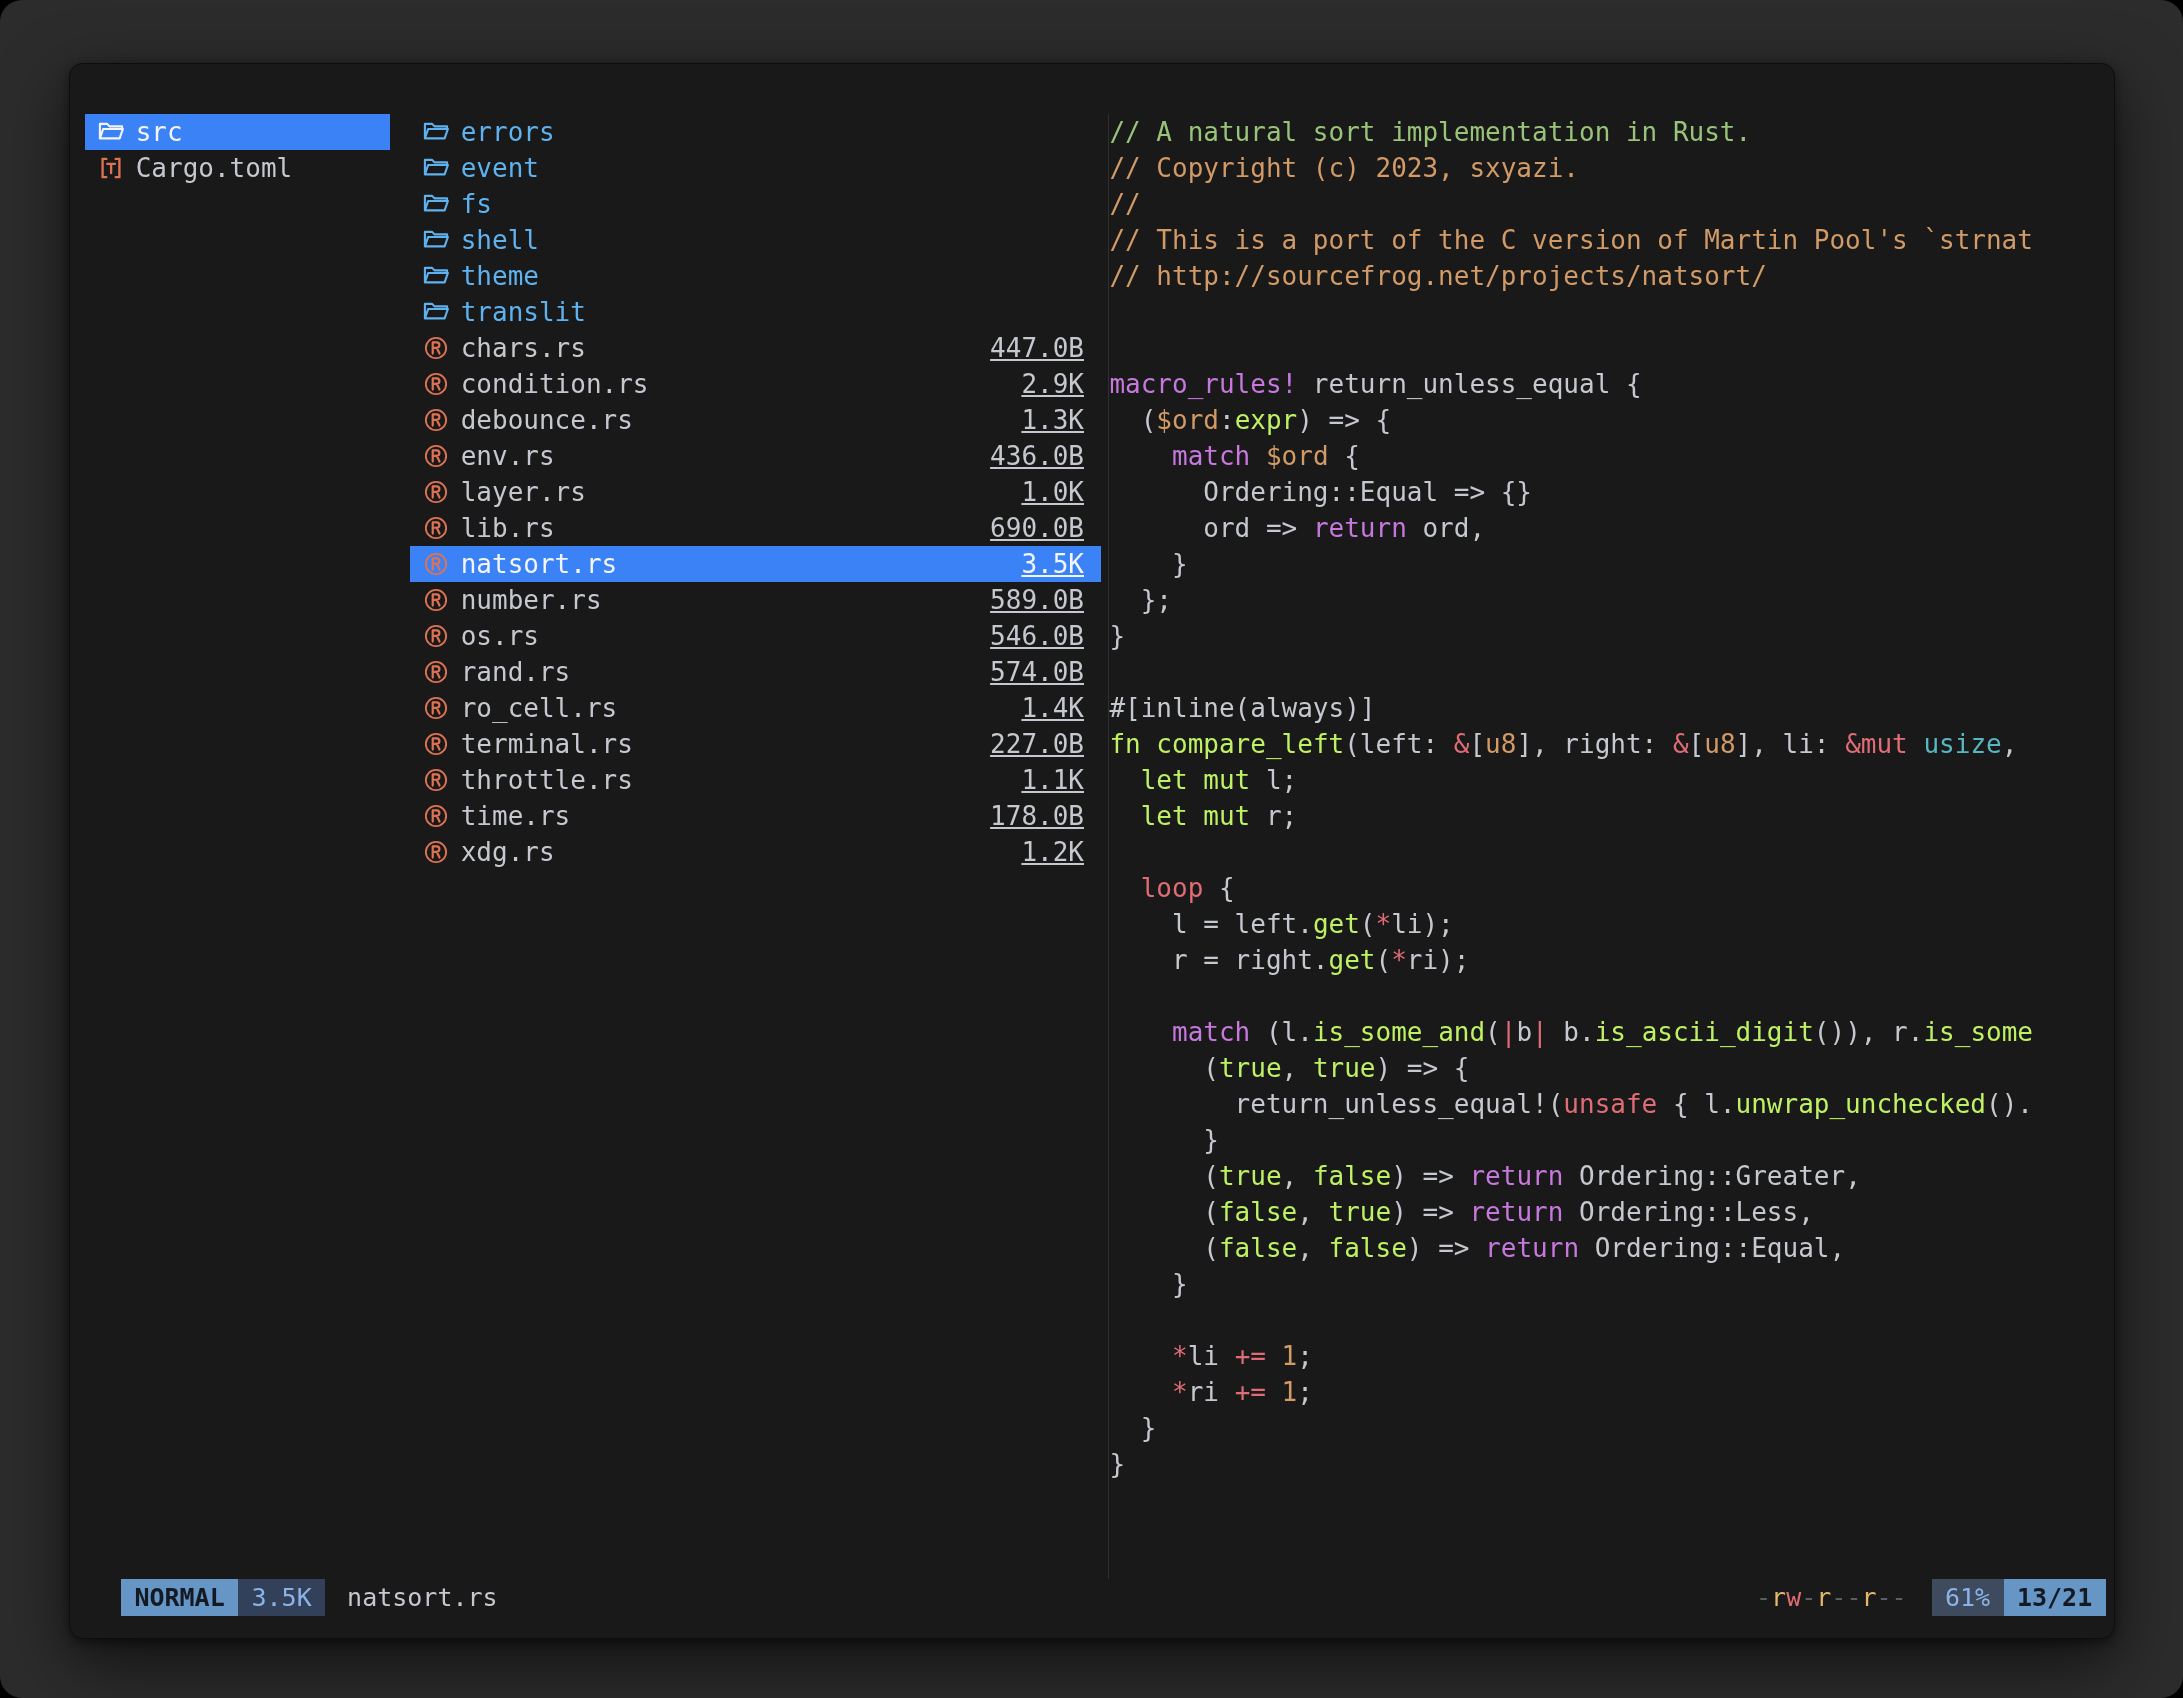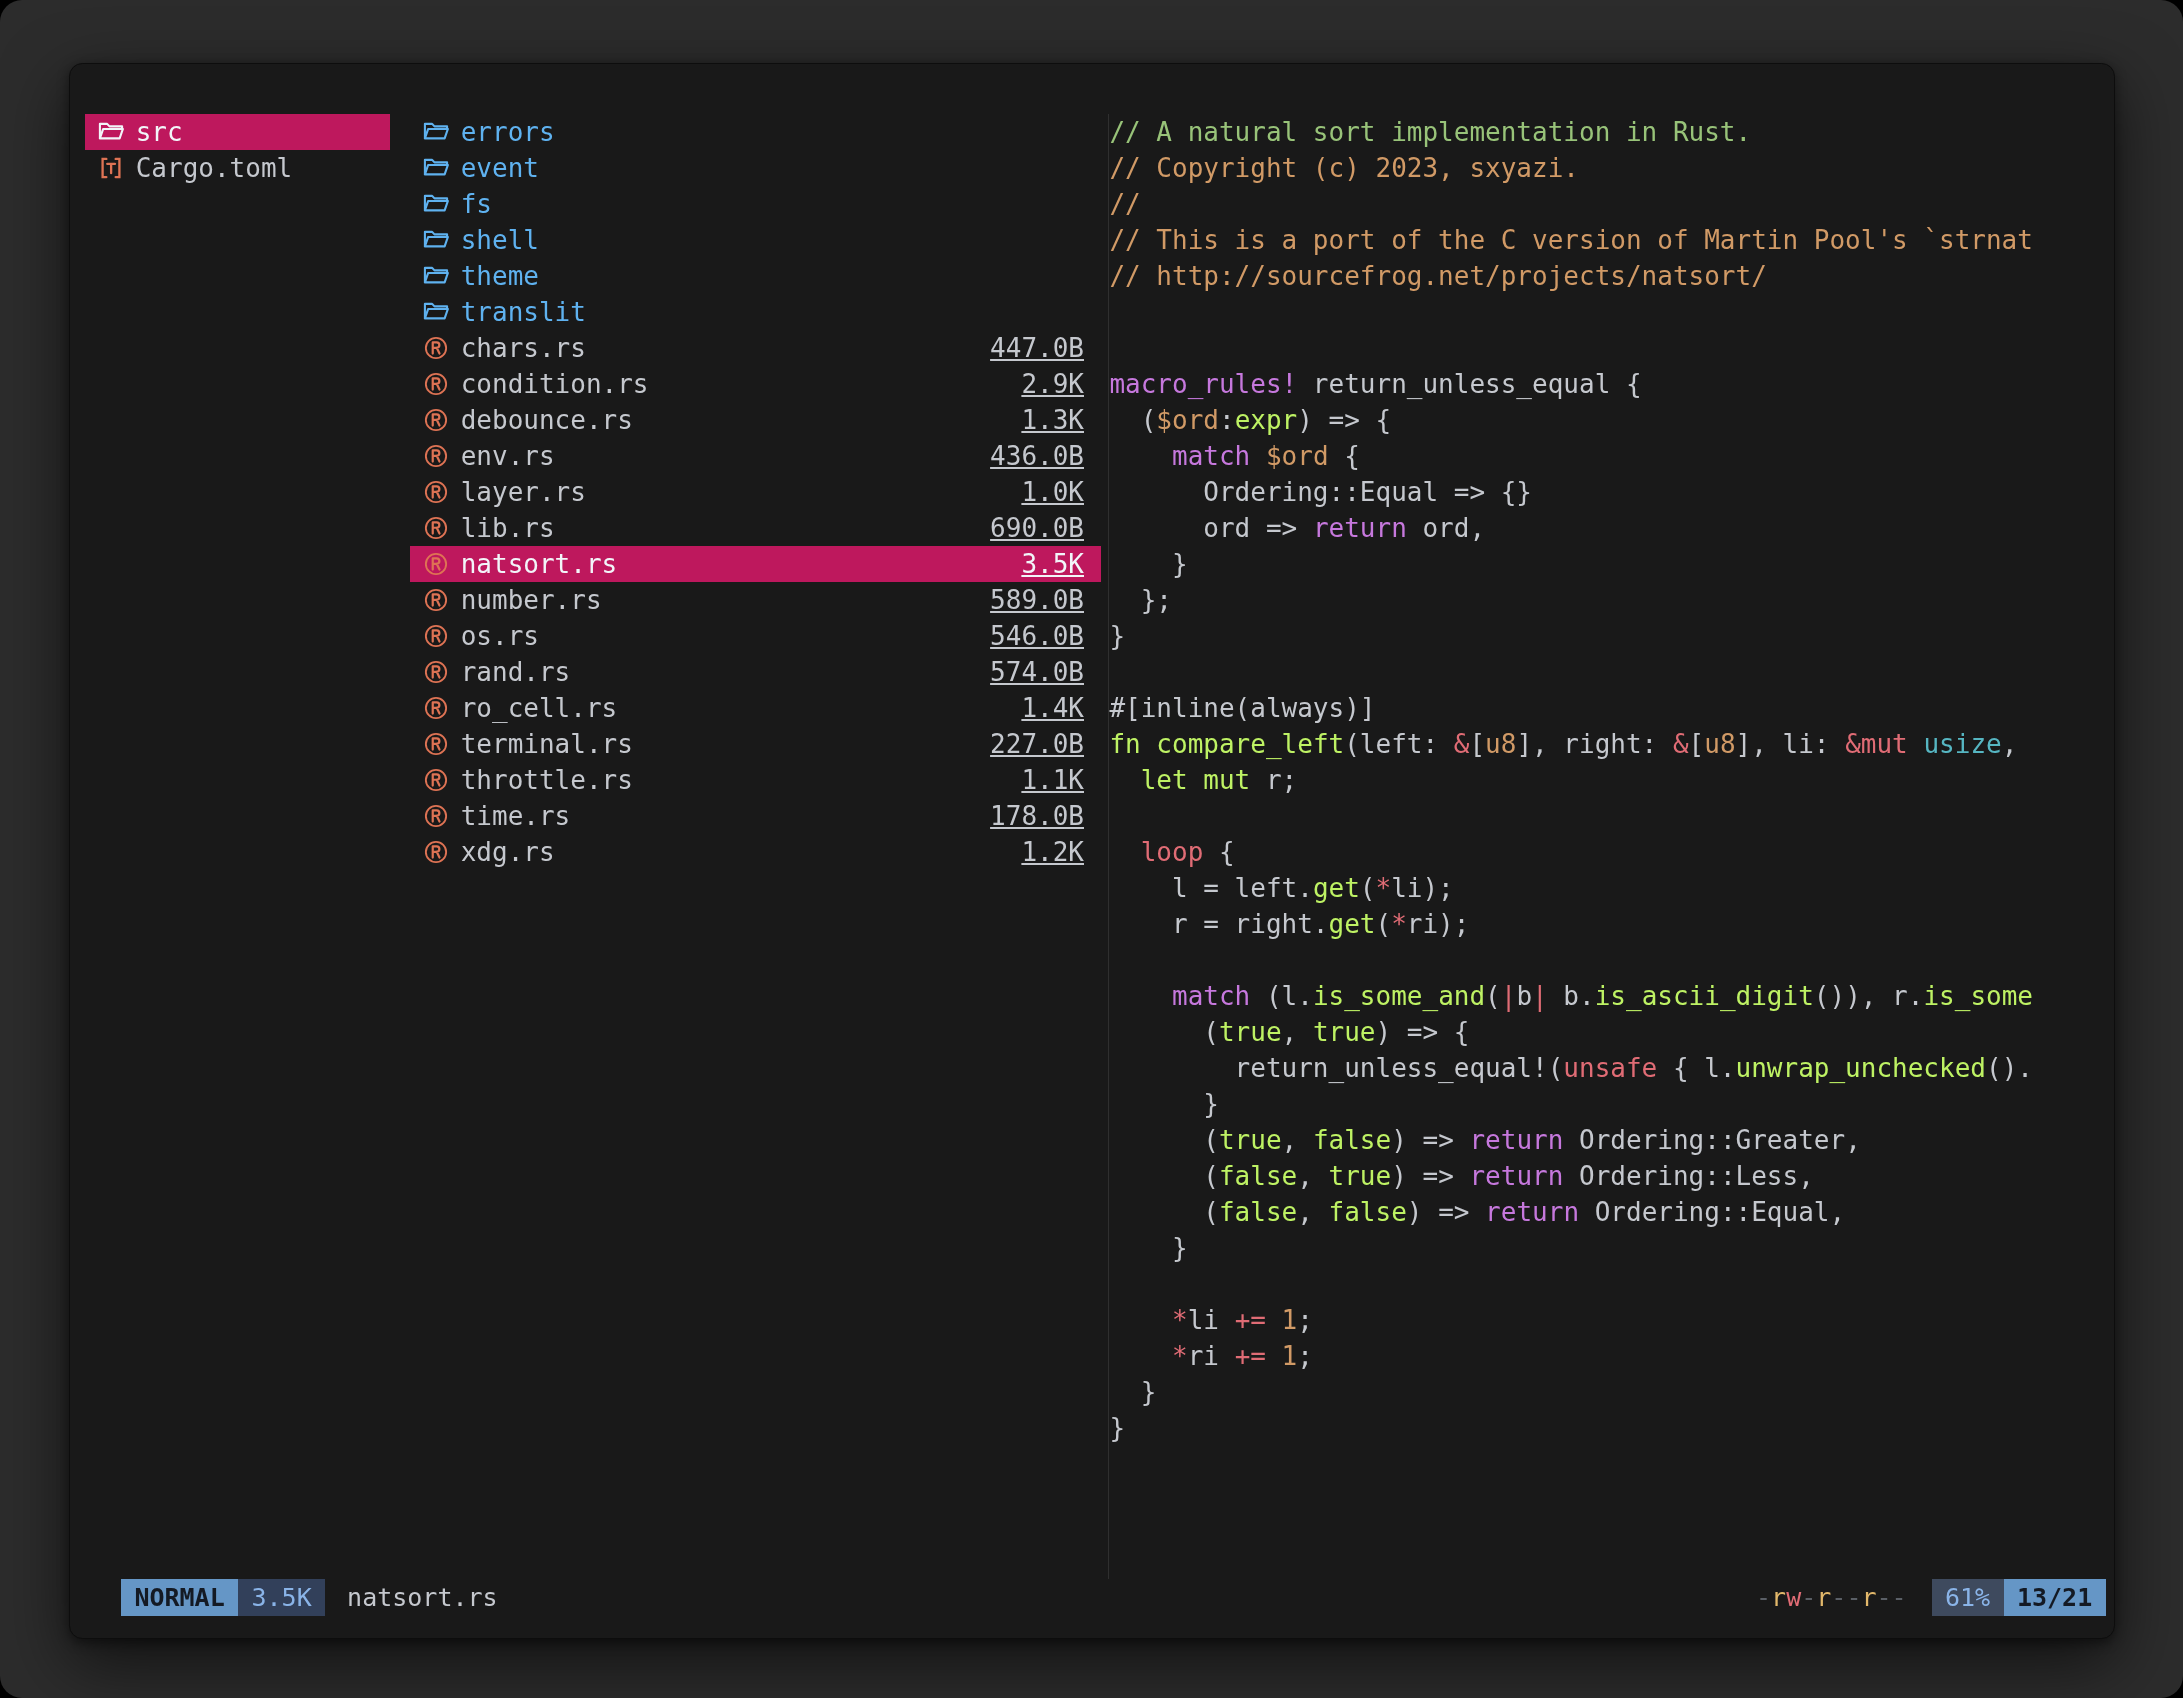--- a/index.html
+++ b/index.html
@@ -15,21 +15,21 @@
   }
   .content { flex:1; display:flex; padding-left:15px; overflow:hidden; }
   .pane-parent { width:305px; margin-right:20px; flex:none; }
   .pane-current { width:691px; flex:none; }
   .vsep { width:1.7px; background:#2f2f2f; margin-left:6.7px; flex:none; }
   .pane-preview { flex:1; overflow:hidden; }
 
   .row { display:flex; align-items:center; height:36px; padding:0 17px 0 11.7px;
          color:#c5c8ce; font-size:26px; white-space:pre; }
   .row.folder { color:#5fb2f0; }
-  .row.selected { background:#be185d; color:#f2f5f9; }
+  .row.selected { background:#3b82f6; color:#f2f5f9; }
   .icon { width:28px; height:28px; margin-right:11px; flex:none; display:inline-flex; }
   .icon svg { width:100%; height:100%; }
   .icon.rust, .icon.toml { color:#de7354; }
   .fname { flex:1; overflow:hidden; }
   .fsize { margin-left:20px;text-decoration:underline; }
 
   .code-line { height:36px; line-height:36px; font-size:26px; white-space:pre;
                color:#c5c8ce; overflow:hidden; }
   .c-fg{color:#c5c8ce} .c-green{color:#98c379} .c-orange{color:#d19a66}
   .c-purple{color:#c678dd} .c-blue{color:#bef264} .c-cyan{color:#56b6c2}
@@ -163,20 +163,21 @@
           <div class="code-line"><span class="c-fg">  (</span><span class="c-orange">$ord</span><span class="c-fg">:</span><span class="c-blue">expr</span><span class="c-fg">) =&gt; {</span></div>
           <div class="code-line"><span class="c-fg">    </span><span class="c-purple">match</span><span class="c-fg"> </span><span class="c-orange">$ord</span><span class="c-fg"> {</span></div>
           <div class="code-line"><span class="c-fg">      Ordering::Equal =&gt; {}</span></div>
           <div class="code-line"><span class="c-fg">      ord =&gt; </span><span class="c-purple">return</span><span class="c-fg"> ord,</span></div>
           <div class="code-line"><span class="c-fg">    }</span></div>
           <div class="code-line"><span class="c-fg">  };</span></div>
           <div class="code-line"><span class="c-fg">}</span></div>
           <div class="code-line">&nbsp;</div>
           <div class="code-line"><span class="c-fg">#[inline(always)]</span></div>
           <div class="code-line"><span class="c-blue">fn</span><span class="c-fg"> </span><span class="c-blue">compare_left</span><span class="c-fg">(left: </span><span class="c-red">&amp;</span><span class="c-fg">[</span><span class="c-orange">u8</span><span class="c-fg">], right: </span><span class="c-red">&amp;</span><span class="c-fg">[</span><span class="c-orange">u8</span><span class="c-fg">], li: </span><span class="c-red">&amp;mut</span><span class="c-fg"> </span><span class="c-cyan">usize</span><span class="c-fg">,</span></div>
+          <div class="code-line"><span class="c-fg">  </span><span class="c-blue">let</span><span class="c-fg"> </span><span class="c-blue">mut</span><span class="c-fg"> l;</span></div>
           <div class="code-line"><span class="c-fg">  </span><span class="c-blue">let</span><span class="c-fg"> </span><span class="c-blue">mut</span><span class="c-fg"> r;</span></div>
           <div class="code-line">&nbsp;</div>
           <div class="code-line"><span class="c-fg">  </span><span class="c-red">loop</span><span class="c-fg"> {</span></div>
           <div class="code-line"><span class="c-fg">    l = left.</span><span class="c-blue">get</span><span class="c-fg">(</span><span class="c-red">*</span><span class="c-fg">li);</span></div>
           <div class="code-line"><span class="c-fg">    r = right.</span><span class="c-blue">get</span><span class="c-fg">(</span><span class="c-red">*</span><span class="c-fg">ri);</span></div>
           <div class="code-line">&nbsp;</div>
           <div class="code-line"><span class="c-fg">    </span><span class="c-purple">match</span><span class="c-fg"> (l.</span><span class="c-blue">is_some_and</span><span class="c-fg">(</span><span class="c-red">|</span><span class="c-fg">b</span><span class="c-red">|</span><span class="c-fg"> b.</span><span class="c-blue">is_ascii_digit</span><span class="c-fg">()), r.</span><span class="c-blue">is_some</span></div>
           <div class="code-line"><span class="c-fg">      (</span><span class="c-blue">true</span><span class="c-fg">, </span><span class="c-blue">true</span><span class="c-fg">) =&gt; {</span></div>
           <div class="code-line"><span class="c-fg">        return_unless_equal!(</span><span class="c-red">unsafe</span><span class="c-fg"> { l.</span><span class="c-blue">unwrap_unchecked</span><span class="c-fg">().</span></div>
           <div class="code-line"><span class="c-fg">      }</span></div>

